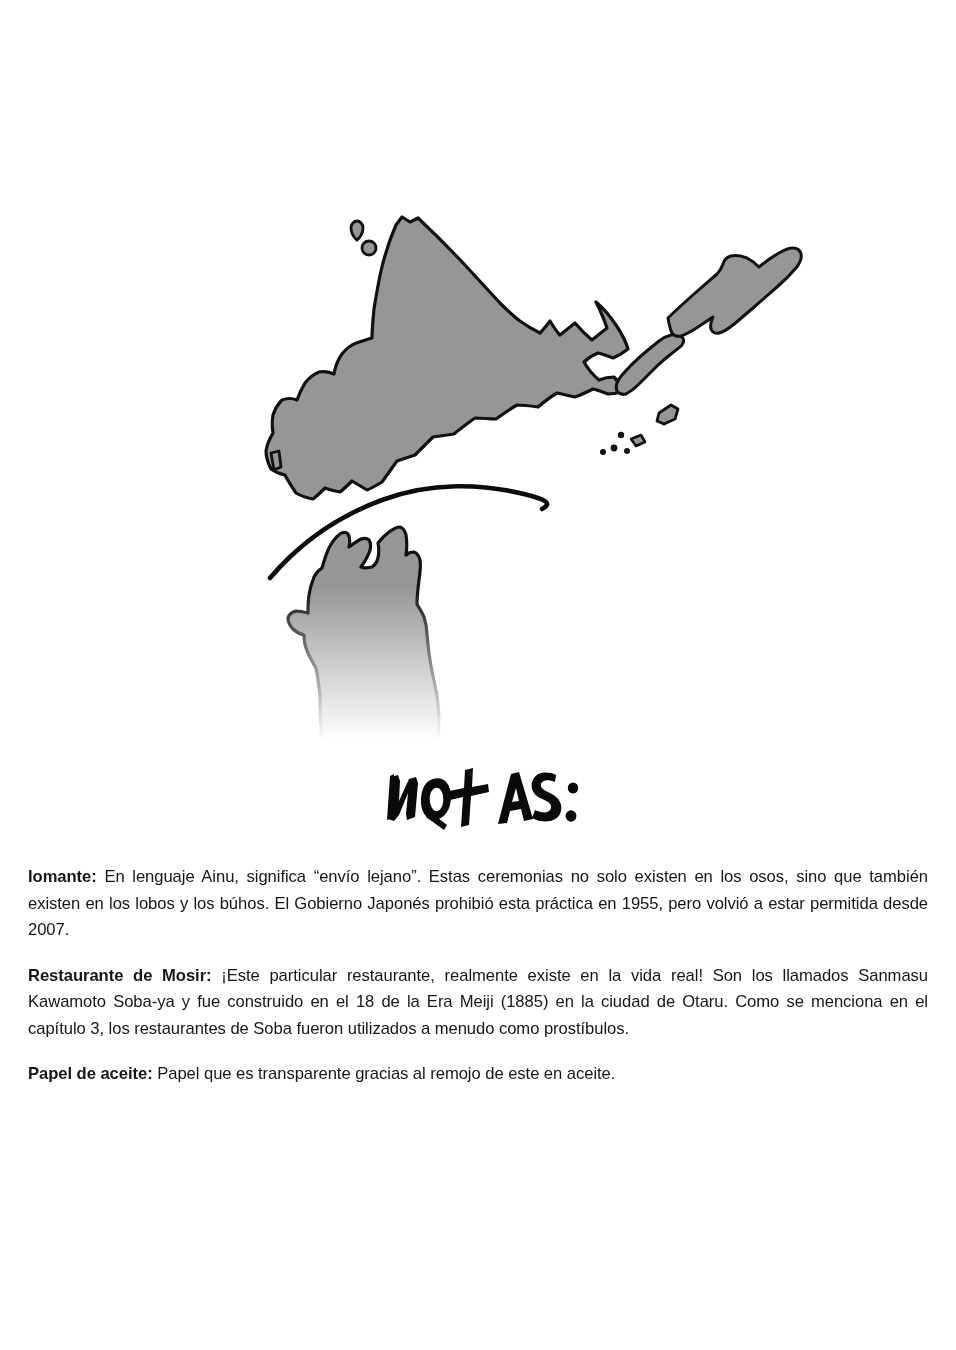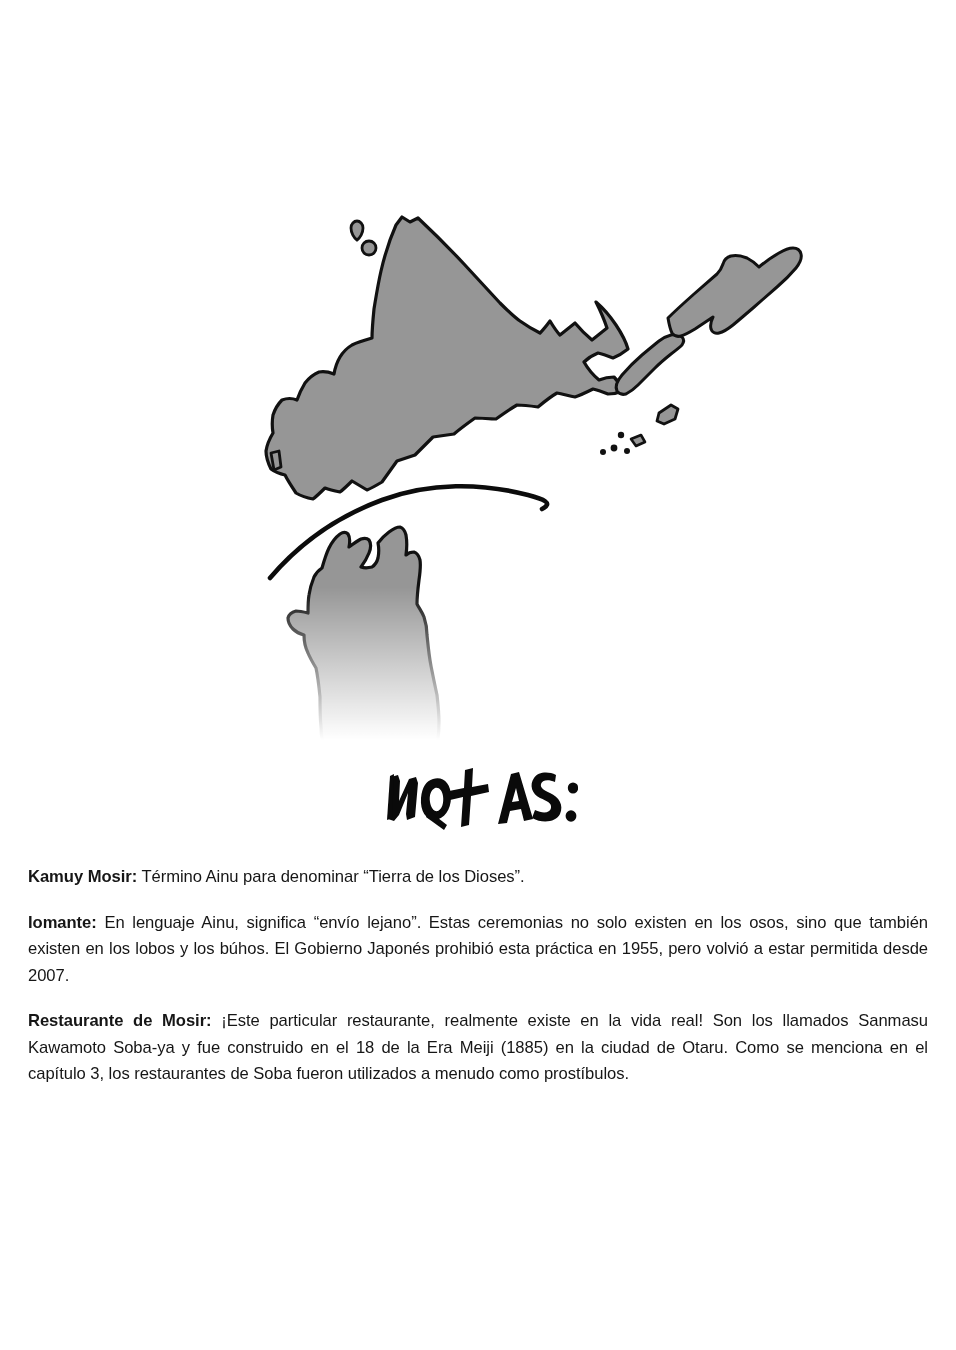--- a/index.html
+++ b/index.html
@@ -406,24 +406,24 @@
 
         <path d="M178,18 C170,14 160,15 156,21 C151,28 154,37 162,41 C169,44 174,46 173,51 C172,56 165,57 157,53 L154,61 C165,67 178,65 182,57 C186,48 181,40 172,36 C166,33 162,31 163,27 C164,23 170,22 177,25 Z"></path>
 
         <ellipse cx="195" cy="31" rx="5.2" ry="5.6"></ellipse>
         <ellipse cx="193" cy="59" rx="5.4" ry="5.8"></ellipse>
       </g>
     </svg>
   </div>
 
   <div id="notes-body">
-    <p class="note-entry single">
-      <span class="note-term">Kamuy Mosir:</span><span class="note-text"> Término Ainu para denominar “Tierra de los Dioses”.</span>
-    </p>
     <p class="note-entry">
       <span class="note-term">Iomante:</span><span class="note-text"> En lenguaje Ainu, significa “envío lejano”. Estas ceremonias no solo existen en los osos, sino que también existen en los lobos y los búhos. El Gobierno Japonés prohibió esta práctica en 1955, pero volvió a estar permitida desde 2007.</span>
     </p>
     <p class="note-entry">
       <span class="note-term">Restaurante de Mosir:</span><span class="note-text"> ¡Este particular restaurante, realmente existe en la vida real! Son los llamados Sanmasu Kawamoto Soba-ya y fue construido en el 18 de la Era Meiji (1885) en la ciudad de Otaru. Como se menciona en el capítulo 3, los restaurantes de Soba fueron utilizados a menudo como prostíbulos.</span>
     </p>
+    <p class="note-entry single">
+      <span class="note-term">Papel de aceite:</span><span class="note-text"> Papel que es transparente gracias al remojo de este en aceite.</span>
+    </p>
   </div>
 
 </div>
 
 </body></html>

